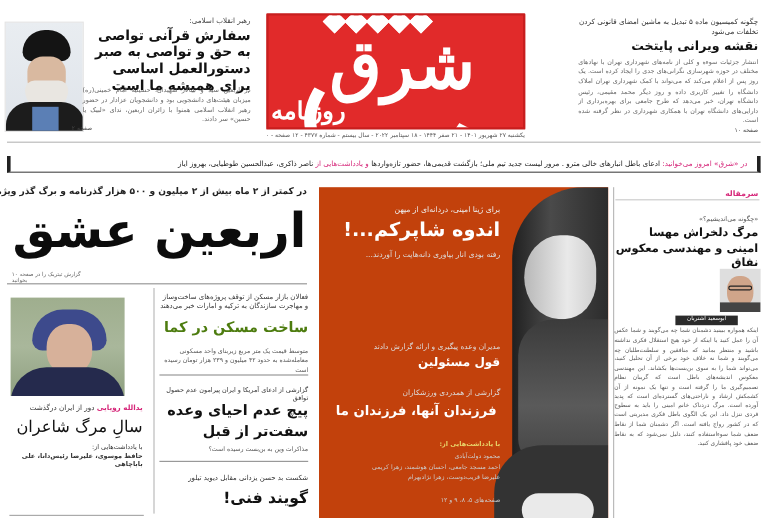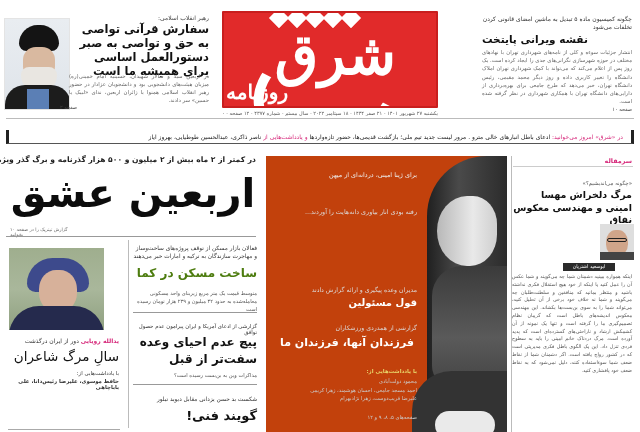--- a/index.html
+++ b/index.html
@@ -23,21 +23,21 @@
 
   .logo-box { left: 222px; top: 11px; width: 216px; height: 97px; background: #e12a2a; border: 2px solid #c81e1e; border-radius: 1px; overflow: hidden; }
   .logo-swoosh { position:absolute; left:28px; top:22px; width:150px; height:110px; border: 10px solid #fff; border-color: transparent transparent #fff #fff; border-radius: 50%; transform: rotate(-18deg); }
   .logo-mark { position:absolute; right:40px; top:8px; font-size:56px; font-weight:bold; color:#fff; font-family: "DejaVu Serif", serif; letter-spacing:-2px; }
   .logo-dots { position:absolute; left:48px; top:-2px; display:flex; gap:4px; }
   .logo-dots span { width:14px; height:14px; background:#fff; border:2px solid #fff; transform: rotate(45deg); display:block; }
   .logo-word { position:absolute; left:2px; bottom:2px; font-size:20px; font-weight:bold; color:#fff; font-family:"DejaVu Serif", serif; }
   .logo-date { left: 222px; top: 110px; width: 216px; font-size: 5px; color: #555; text-align: right; white-space: nowrap; overflow: hidden; }
 
   .city-kicker { right: 8px; top: 15px; width: 150px; font-size: 6px; line-height: 8px; color: #333; text-align: right; }
-  .city-title { right: 8px; top: 33px; width: 150px; font-size: 10.5px; font-weight: bold; color: #111; text-align: left; }
+  .city-title { right: 8px; top: 33px; width: 150px; font-size: 10.5px; font-weight: bold; color: #111; text-align: right; }
   .city-body { right: 8px; top: 48px; width: 150px; font-size: 5.3px; line-height: 8.2px; color: #666; text-align: justify; }
   .city-page { right: 8px; top: 106px; font-size: 5px; color: #444; }
 
   .rule-top { left: 6px; right: 6px; top: 118px; height: 1px; background: #bbb; }
 
   
   .inside-bar { left: 6px; right: 6px; top: 130px; height: 14px; border-right: 3px solid #222; border-left: 3px solid #222; border-bottom: 1px solid #555; display:flex; align-items:center; justify-content:flex-start; padding-right: 8px; font-size: 6px; white-space: nowrap; overflow: hidden; }
   .inside-bar .pink { color: #d6287a; }
   .inside-bar .dark { color: #222; }
 
@@ -178,20 +178,21 @@
 <div class="abs mid-col sport-kicker">شکست بد حسن یزدانی مقابل دیوید تیلور</div>
 <div class="abs mid-col sport-title">گویند فنی!</div>
 
 <div class="abs feature">
   <div class="woman-hair"></div>
   <div class="woman-face"></div>
   <div class="woman-scarf"></div>
   <div class="woman-dress"></div>
   <div class="woman-hand"></div>
   <div class="abs f-kicker">برای ژینا امینی، دردانه‌ای از میهن</div>
+  <div class="abs f-title">اندوه شاپرکم...!</div>
   <div class="abs f-sub">رفته بودی انار بیاوری دانه‌هایت را آوردند...</div>
   <div class="abs f-k2">مدیران وعده پیگیری و ارائه گزارش دادند</div>
   <div class="abs f-t2">قول مسئولین</div>
   <div class="abs f-k3">گزارشی از همدردی ورزشکاران</div>
   <div class="abs f-t3">فرزندان آنها، فرزندان ما</div>
   <div class="abs f-notes-label">با یادداشت‌هایی از:</div>
   <div class="abs f-names">
     <div>محمود دولت‌آبادی</div>
     <div>احمد مسجد جامعی، احسان هوشمند، زهرا کریمی</div>
     <div>علیرضا قریب‌دوست، زهرا نژادبهرام</div>

